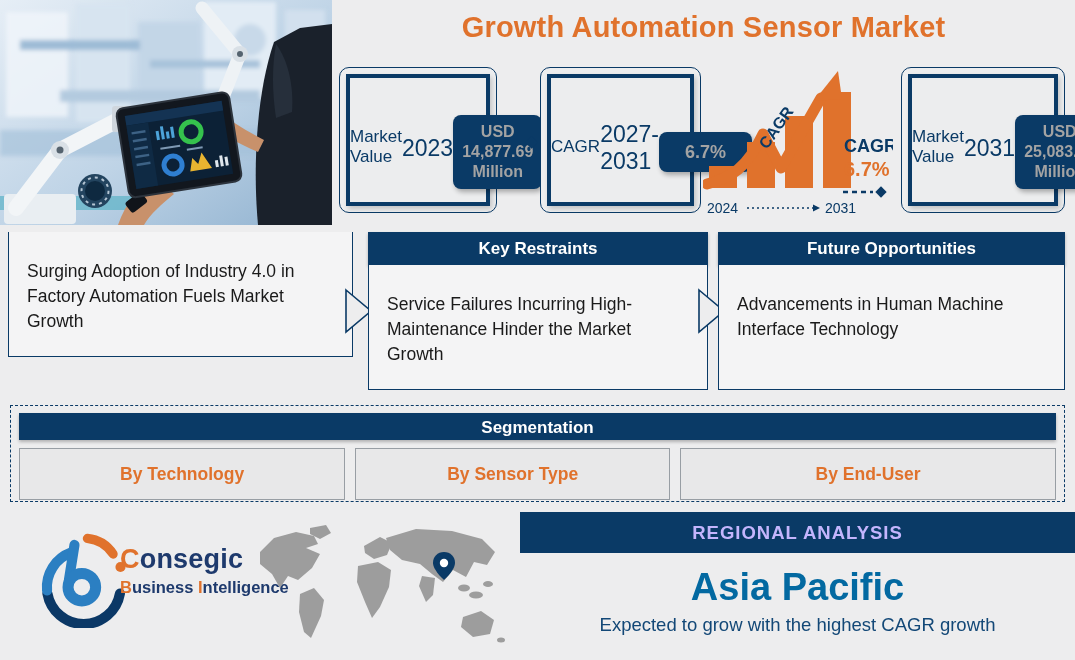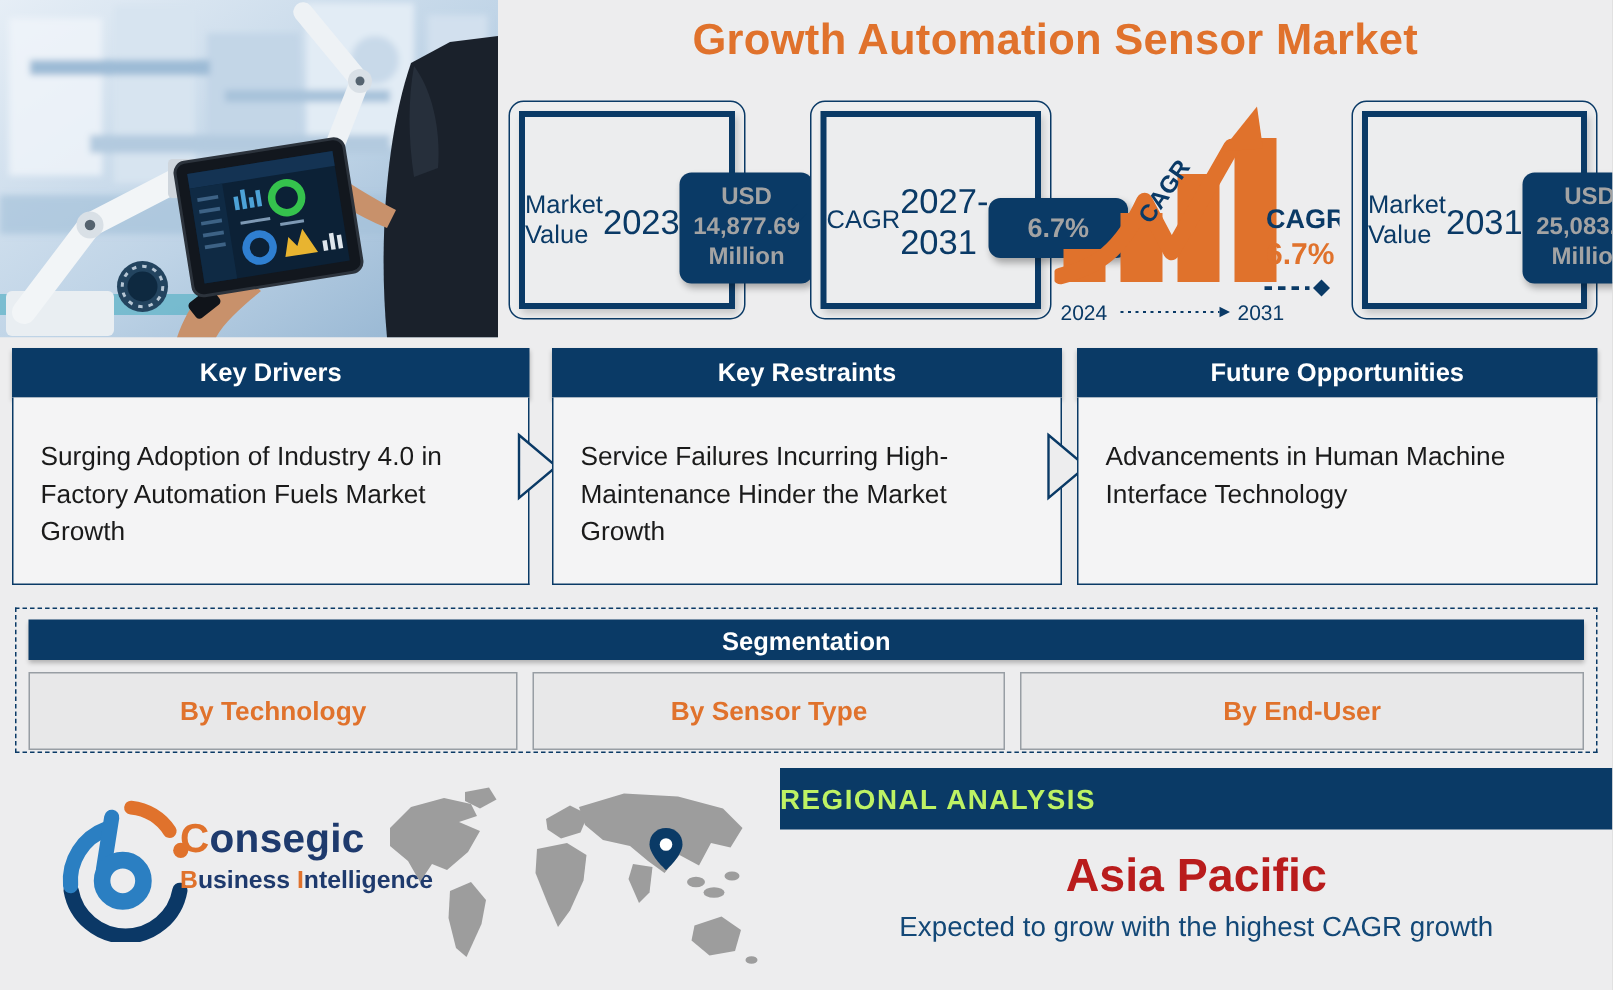--- a/index.html
+++ b/index.html
@@ -79,24 +79,24 @@
   .logo { position:absolute; left:20px; top:524px; width:235px; height:115px; }
   .logo-mark { position:absolute; left:14px; top:4px; width:92px; height:100px; }
   .logo-text { position:absolute; left:100px; top:20px; width:150px; }
   .brand { font-size:27px; font-weight:bold; color:#1E3A6D; letter-spacing:.2px; }
   .brand .oc { color:#E0722C; }
   .tagline { font-size:16.5px; font-weight:bold; color:#1E3A6D; margin-top:3px; white-space:nowrap; }
   .tagline .oc { color:#E0722C; }
   .map { position:absolute; left:248px; top:520px; width:270px; height:138px; }
   .regional { position:absolute; left:520px; top:512px; width:555px; }
   .reg-header {
-    height:41px; line-height:41px; background:#0A3A66; color:#bef264;
-    font-size:18.5px; font-weight:bold; letter-spacing:1px; text-align:left;
-  }
-  .reg-region { margin-top:13px; text-align:center; font-size:31px; font-weight:bold; color:#b91c1c; }
+    height:41px; line-height:41px; background:#0A3A66; color:#c4b5fd;
+    font-size:18.5px; font-weight:bold; letter-spacing:1px; text-align:center;
+  }
+  .reg-region { margin-top:13px; text-align:center; font-size:38px; font-weight:bold; color:#0369a1; }
   .reg-note { margin-top:5px; text-align:center; font-size:18.5px; color:#134877; font-weight:500; }
 </style>
 </head>
 <body>
 
 <div class="canvas">
 
   <div class="photo">
     <svg width="332" height="225" viewBox="0 0 332 225">
       <defs>
@@ -232,21 +232,20 @@
 
   <div class="stat-box" style="left:901px; width:164px;">
     <div class="stat-inner">
       <div class="stat-label">Market Value</div>
       <div class="stat-year">2031</div>
       <div class="stat-pill">USD 25,083.64 Million</div>
     </div>
   </div>
 
   <div class="section" style="left:8px; width:345px;">
-    <div class="sec-header">Key Drivers</div>
     <div class="sec-body">Surging Adoption of Industry 4.0 in Factory Automation Fuels Market Growth</div>
   </div>
 
   <div class="chevron" style="left:344px;">
     <svg width="30" height="46" viewBox="0 0 30 46">
         <polygon points="2,2 27,23 2,44" fill="#EDEDEE" stroke="#0A3A66" stroke-width="1.6"></polygon>
       </svg>
   </div>
 
   <div class="section" style="left:368px; width:340px;">

